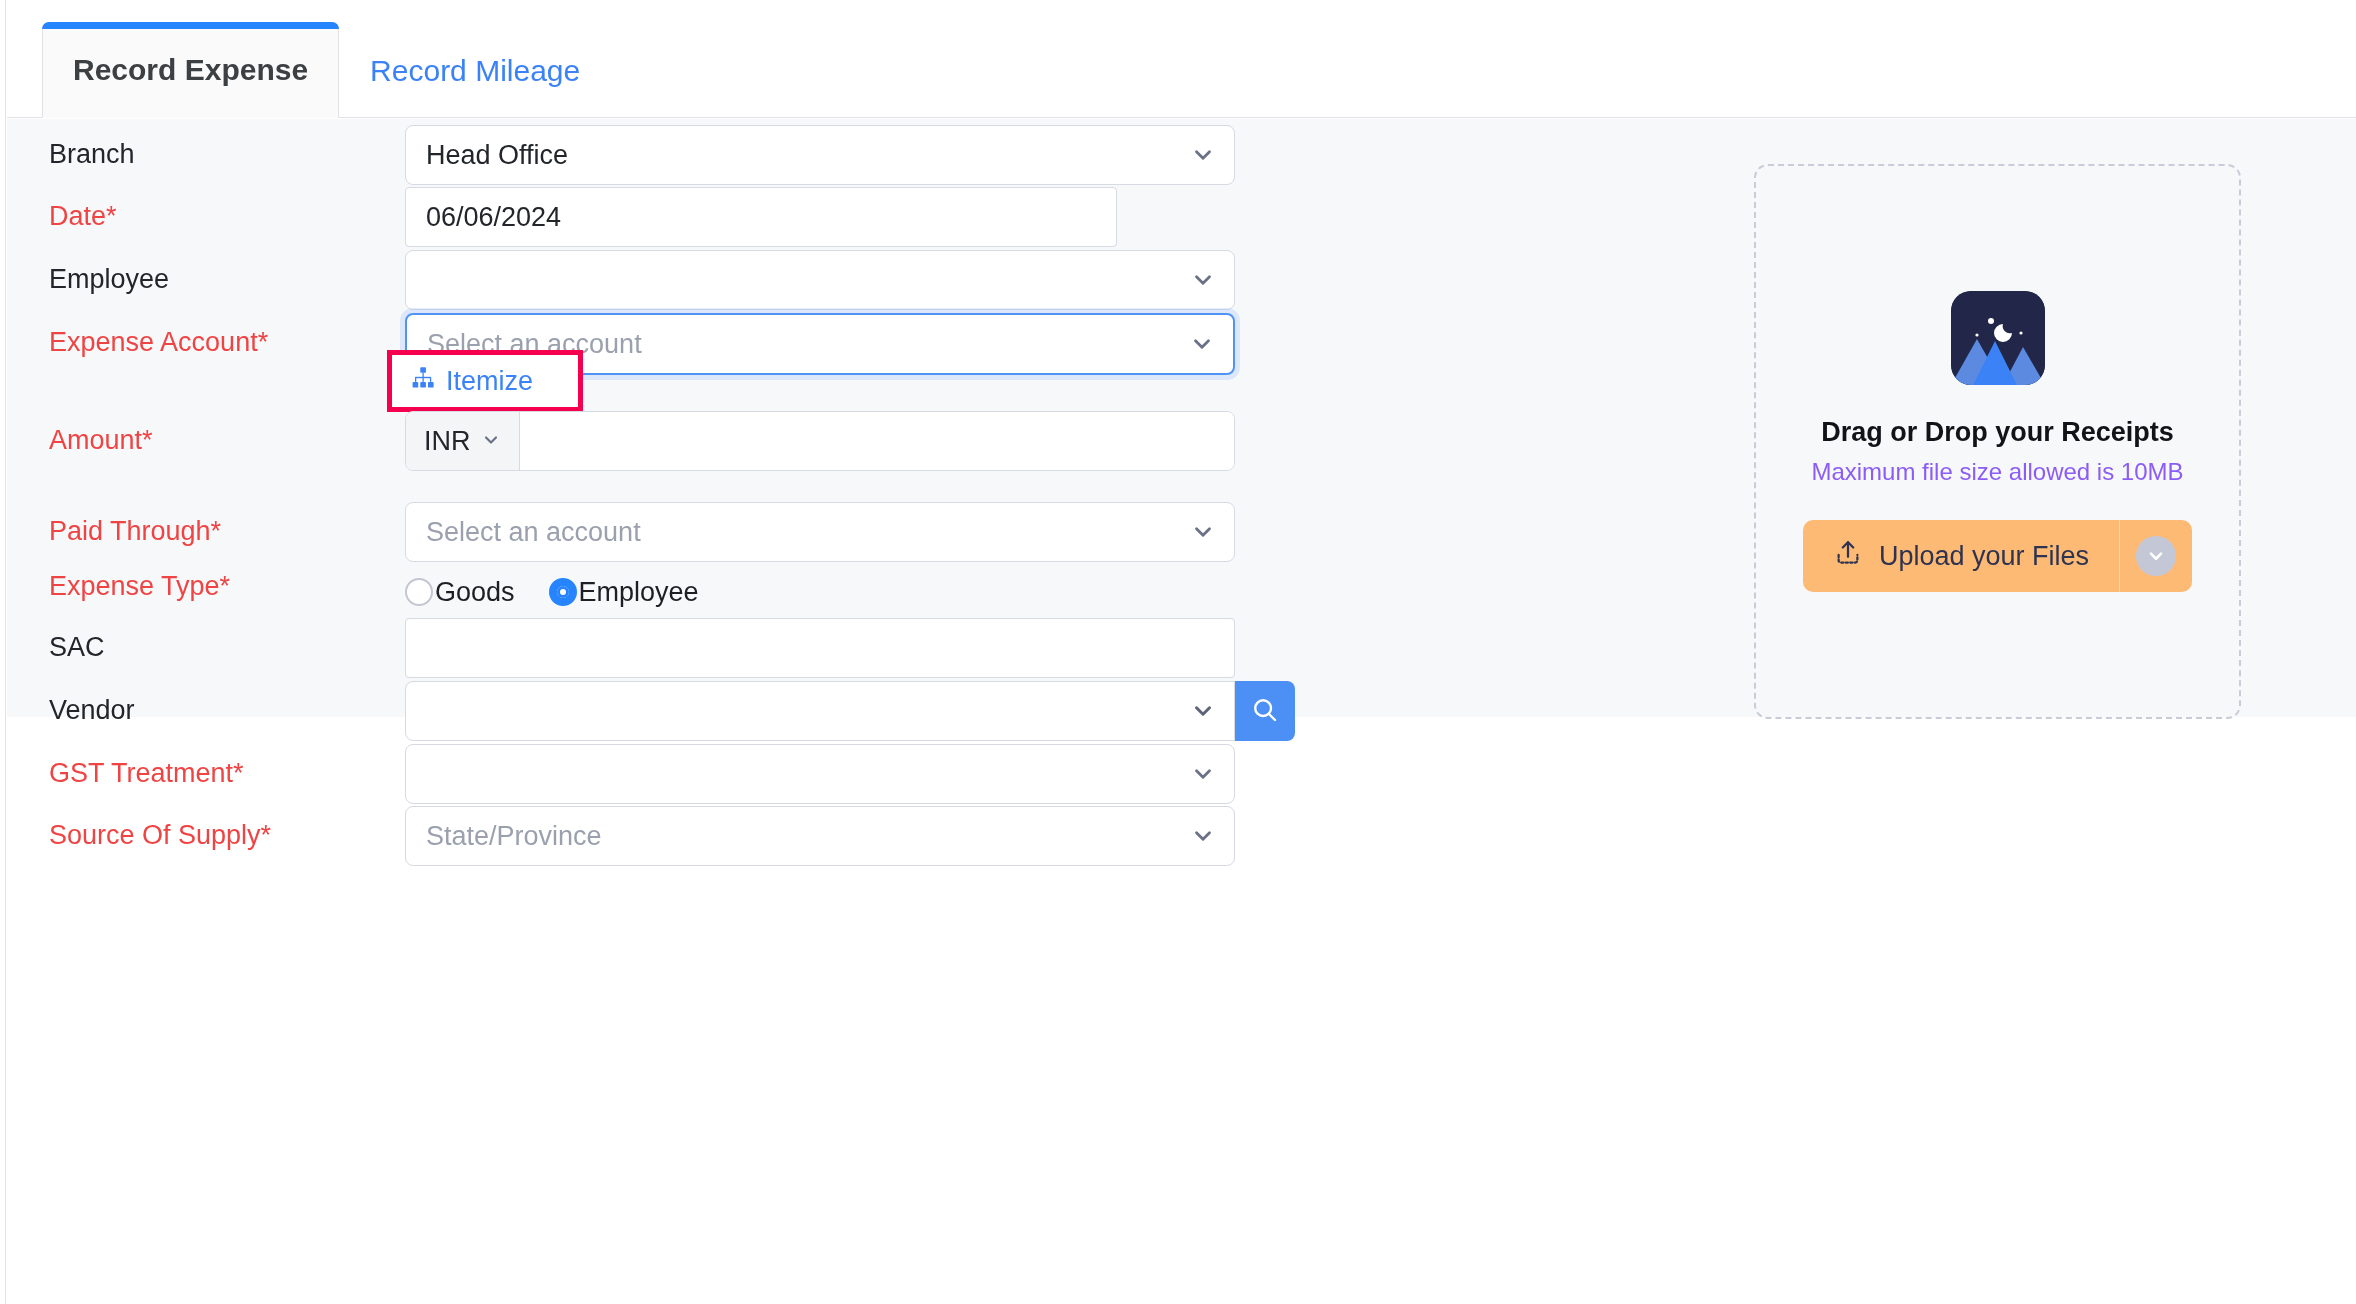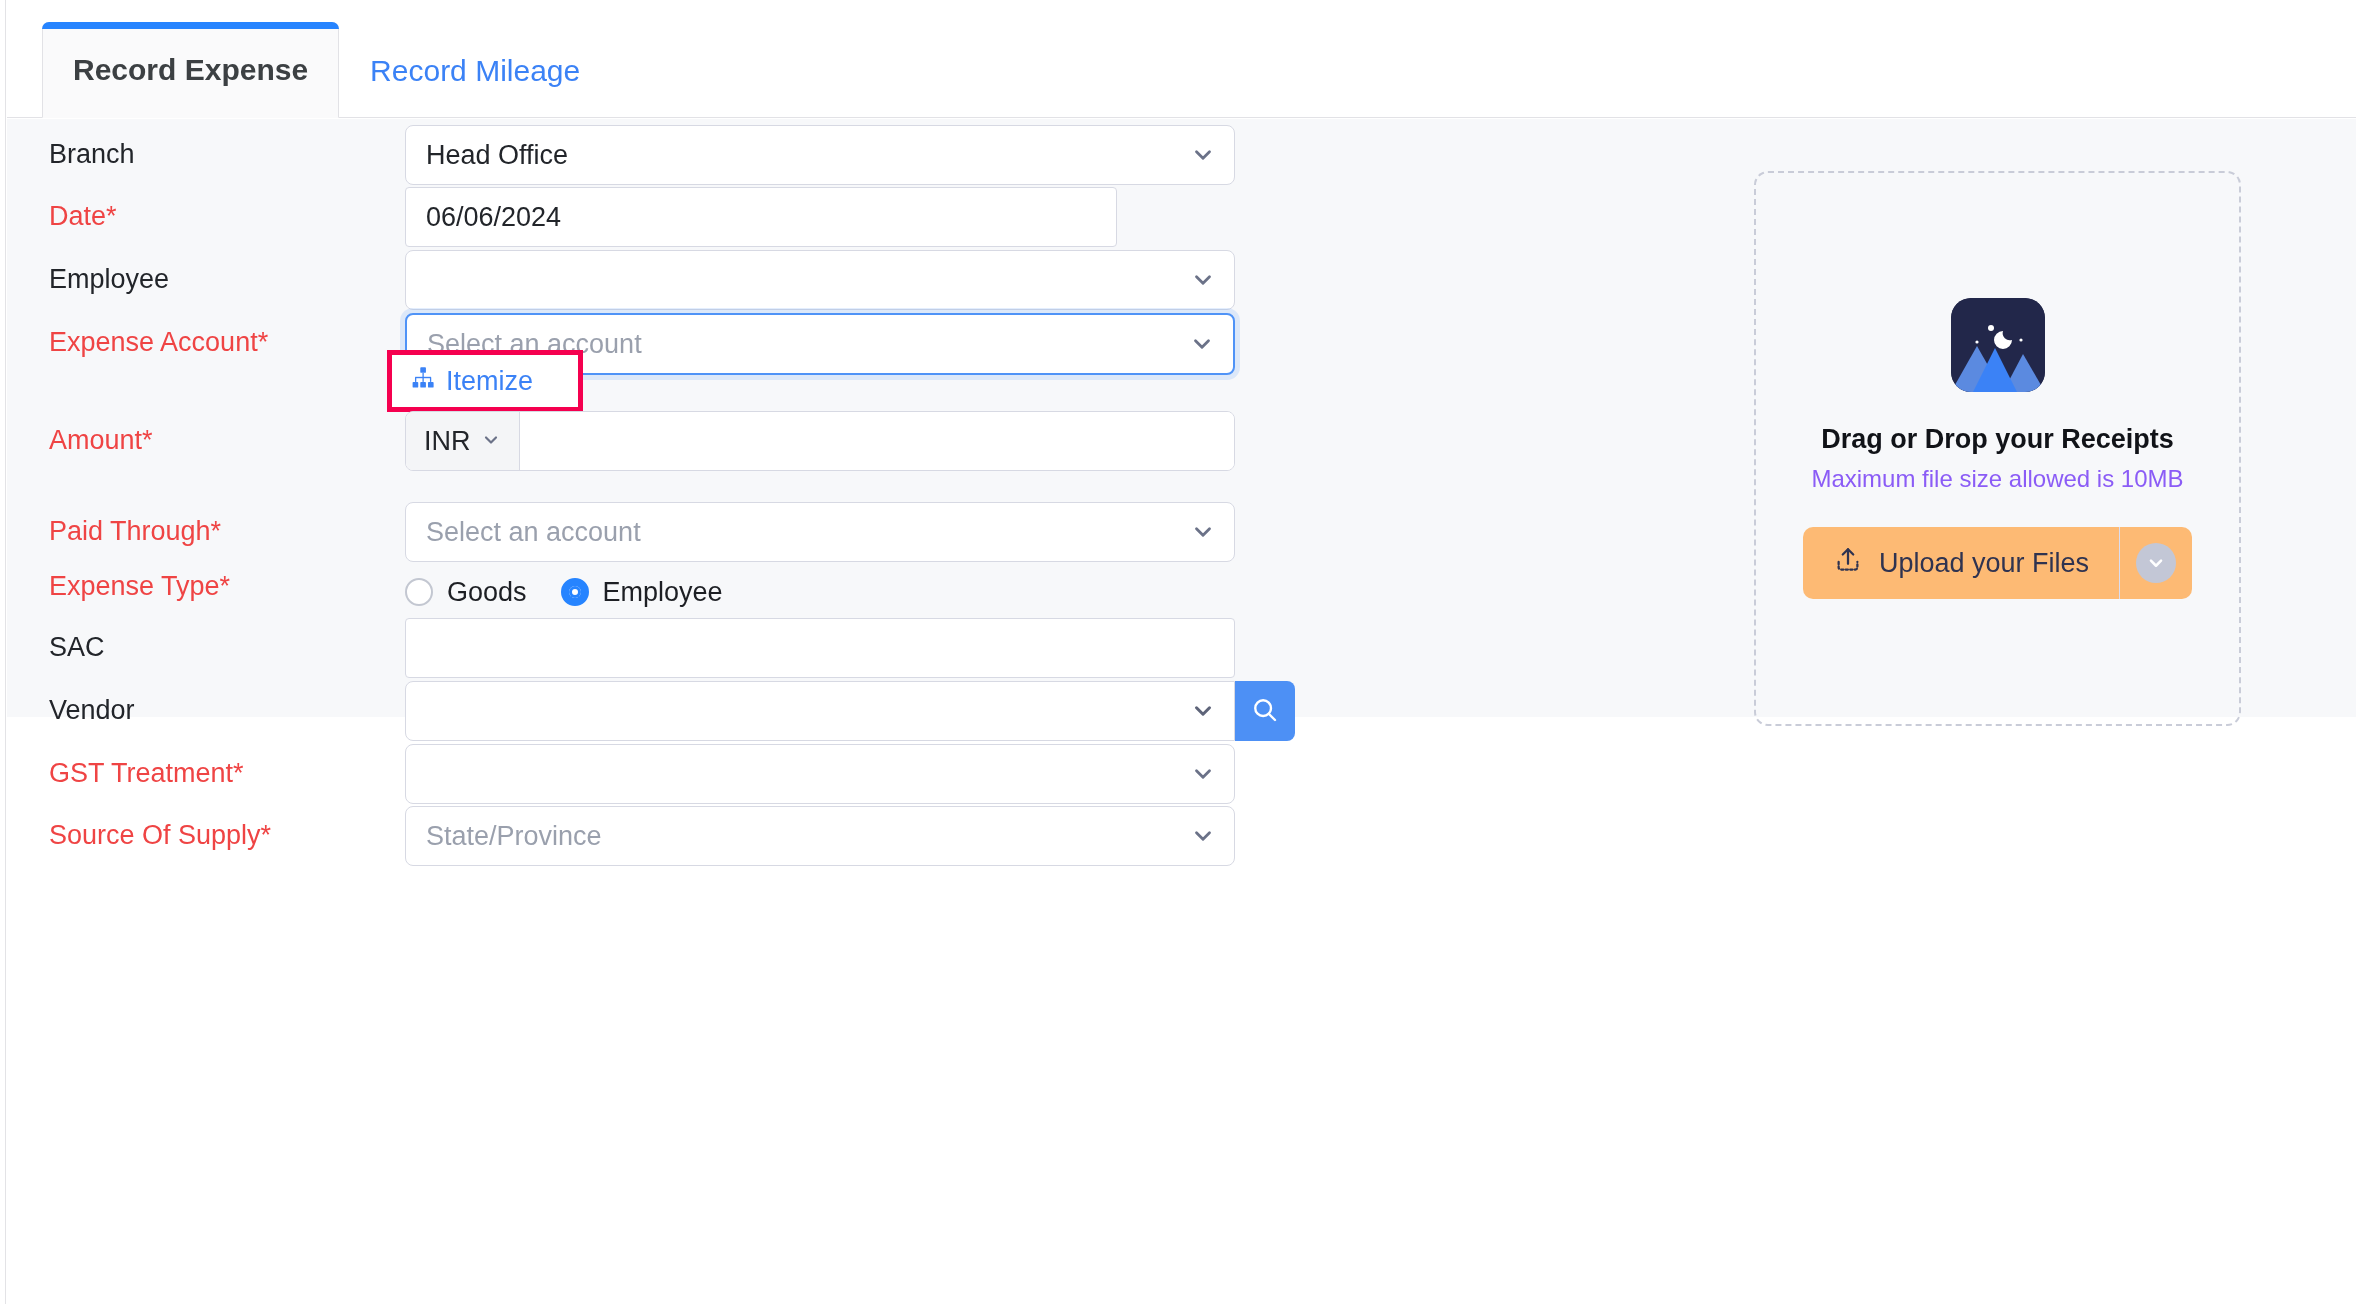--- a/index.html
+++ b/index.html
@@ -204,21 +204,21 @@
   
   .radio-group {
     position: absolute;
     display: flex;
     align-items: center;
     gap: 34px;
   }
   .radio-opt {
     display: flex;
     align-items: center;
-    gap: 14px;
+    gap: 2px;
     cursor: pointer;
     font-size: 27px;
     color: #1d1f24;
   }
   .radio-dot {
     width: 28px; height: 28px;
     border-radius: 50%;
     border: 2px solid #c3c7d1;
     background: #fff;
     display: inline-block;
@@ -469,21 +469,21 @@
       <div class="select-box placeholder-txt">
         <span>State/Province</span>
         <span class="chev">
           <svg width="26" height="26" viewBox="0 0 24 24" fill="none">
               <path d="M6 9l6 6 6-6" stroke="#6b7288" stroke-width="2.6" stroke-linecap="round" stroke-linejoin="round"></path>
             </svg>
         </span>
       </div>
     </div>
 
-    <div class="dropzone" style="left:1747px; top:52px; width:487px; height:555px;">
+    <div class="dropzone" style="left:1747px; top:45px; width:487px; height:555px;">
       <div class="dz-icon">
         <svg width="94" height="94" viewBox="0 0 94 94">
           <rect width="94" height="94" rx="20" fill="#22274a"></rect>
           <circle cx="40" cy="30" r="3" fill="#ffffff"></circle>
           <circle cx="26" cy="44" r="1.6" fill="#ffffff"></circle>
           <circle cx="70" cy="42" r="1.6" fill="#ffffff"></circle>
           <path d="M50 36 a9 9 0 1 0 9 9 a7.2 7.2 0 0 1 -9 -9z" fill="#ffffff" transform="translate(2,-3)"></path>
           <path d="M0 94 L26 48 L52 94 Z" fill="#5b8ae0"></path>
           <path d="M52 94 L72 56 L94 94 Z" fill="#5b8ae0"></path>
           <path d="M22 94 L44 50 L66 94 Z" fill="#3b82f6"></path>

